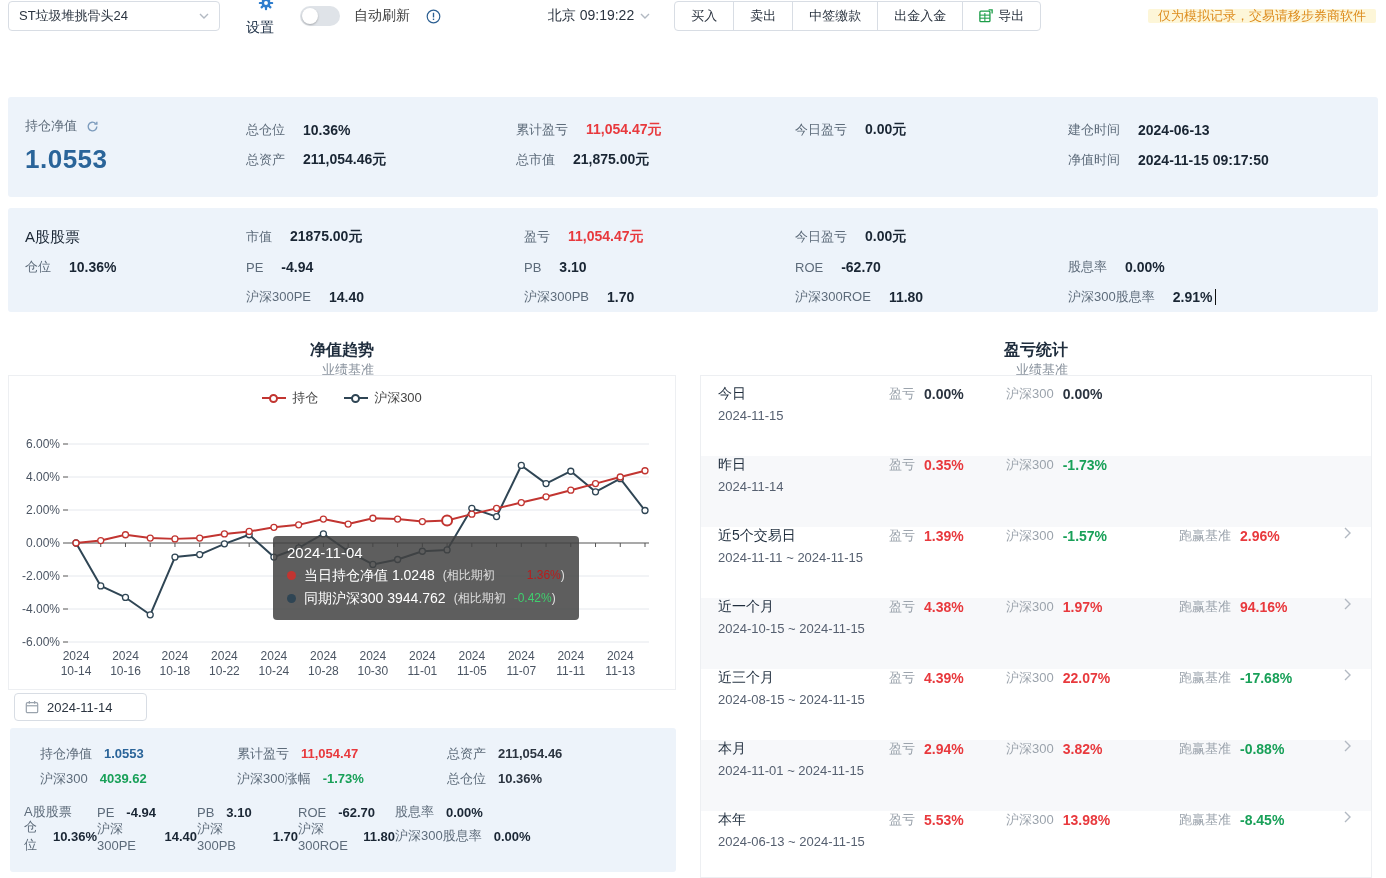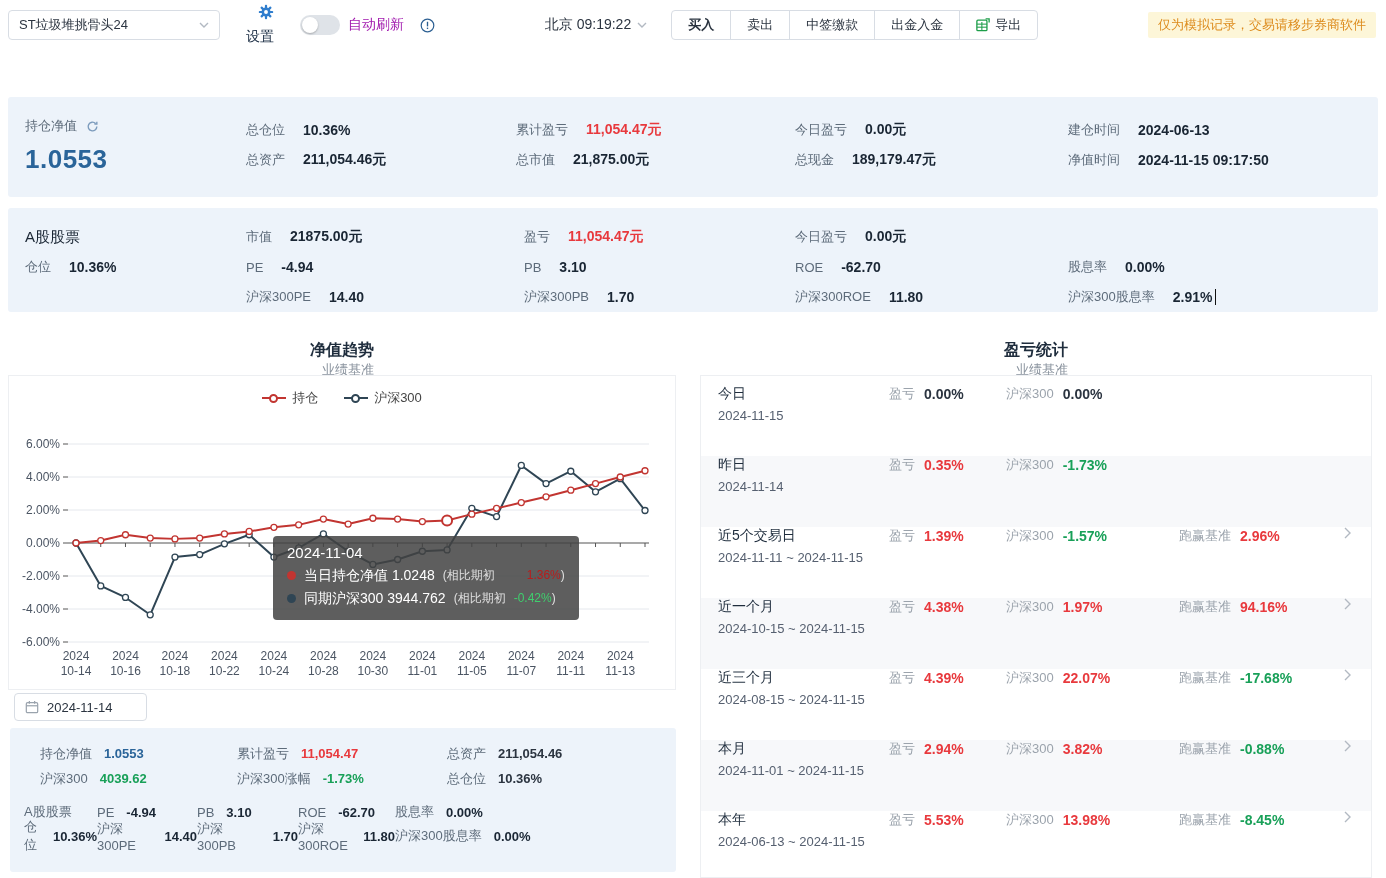--- a/index.html
+++ b/index.html
@@ -1,33 +1,33 @@
 <!DOCTYPE html>
 <html><head>
 <meta charset="utf-8">
 <style>
   html,body{margin:0;padding:0;background:#fff;}
   .page{position:relative;width:1386px;height:878px;background:#fff;overflow:hidden;
         font-family:"Liberation Sans","DejaVu Sans",sans-serif;font-size:13px;color:#2b3440;}
   
-  .topbar{position:absolute;left:8px;top:10px;right:10px;height:30px;display:flex;align-items:center;}
+  .topbar{position:absolute;left:8px;top:1px;right:10px;height:30px;display:flex;align-items:center;}
   .acct-select{width:190px;height:28px;border:1px solid #d8dde4;border-radius:4px;display:flex;align-items:center;
         justify-content:space-between;padding:0 10px;color:#2b3440;cursor:pointer;background:#fff;}
   .settings{display:flex;align-items:flex-end;gap:8px;margin-left:26px;color:#22344a;cursor:pointer;font-size:14px;flex-direction:column;}
   .toggle{width:40px;height:20px;border-radius:10px;background:#dfe3e8;margin-left:26px;position:relative;cursor:pointer;}
   .toggle .knob{position:absolute;left:2px;top:2px;width:16px;height:16px;border-radius:50%;background:#fff;box-shadow:0 1px 2px rgba(0,0,0,.25);}
-  .auto-label{margin-left:8px;color:#a21caf;font-size:14px;}
+  .auto-label{margin-left:14px;color:#404040;font-size:14px;}
   .info-btn{margin-left:16px;display:flex;align-items:center;cursor:pointer;}
   .clock{margin-left:auto;display:flex;align-items:center;gap:6px;font-size:14px;color:#2b3440;cursor:pointer;}
   .btn-group{display:flex;margin-left:24px;}
   .tbtn{height:30px;padding:0 16px;background:#fff;border:1px solid #d8dde4;margin-left:-1px;font-size:13px;color:#2b3440;
         cursor:pointer;display:flex;align-items:center;gap:5px;font-family:inherit;}
-  .tbtn:first-child{border-radius:4px 0 0 4px;margin-left:0;font-weight:bold;}
+  .tbtn:first-child{border-radius:4px 0 0 4px;margin-left:0;}
   .tbtn:last-child{border-radius:0 4px 4px 0;}
-  .notice{margin-left:auto;background:#fdf6d8;color:#dd8c1e;height:26px;display:flex;align-items:center;padding:0 10px;font-size:13px;border-radius:2px;}
+  .notice{margin-left:auto;background:#fdf6d8;color:#dd8c1e;height:14px;display:flex;align-items:center;padding:0 10px;font-size:13px;border-radius:2px;}
   
   .tabbar{position:absolute;left:8px;top:44px;right:8px;height:43px;display:flex;border-bottom:1px solid #e4e7eb;}
   .tab{padding:0 24px;line-height:43px;font-size:14px;border:1px solid #e4e7eb;border-bottom:none;margin-left:-1px;
         background:#fff;cursor:pointer;position:relative;color:#2b3440;}
   .tab:first-child{margin-left:0;}
   .tab.active{color:#3078c8;}
   .tab.active::after{content:"";position:absolute;left:0;right:0;bottom:-1px;height:1px;background:#fff;}
   
   .panel{position:absolute;left:8px;width:1370px;background:#edf3fa;border-radius:3px;box-sizing:border-box;}
   .panel1{top:97px;height:100px;display:flex;padding:18px 0 0 17px;}
@@ -196,24 +196,20 @@
         </div>
       <div class="kv">
           <span class="klabel">总市值</span>
           <span class="kval">21,875.00元</span>
         </div>
     </div>
     <div class="p1-c4">
       <div class="kv">
           <span class="klabel">今日盈亏</span>
           <span class="kval">0.00元</span>
-        </div>
-      <div class="kv">
-          <span class="klabel">总现金</span>
-          <span class="kval">189,179.47元</span>
         </div>
     </div>
     <div class="p1-c5">
       <div class="kv">
           <span class="klabel">建仓时间</span>
           <span class="kval">2024-06-13</span>
         </div>
       <div class="kv">
           <span class="klabel">净值时间</span>
           <span class="kval">2024-11-15 09:17:50</span>

